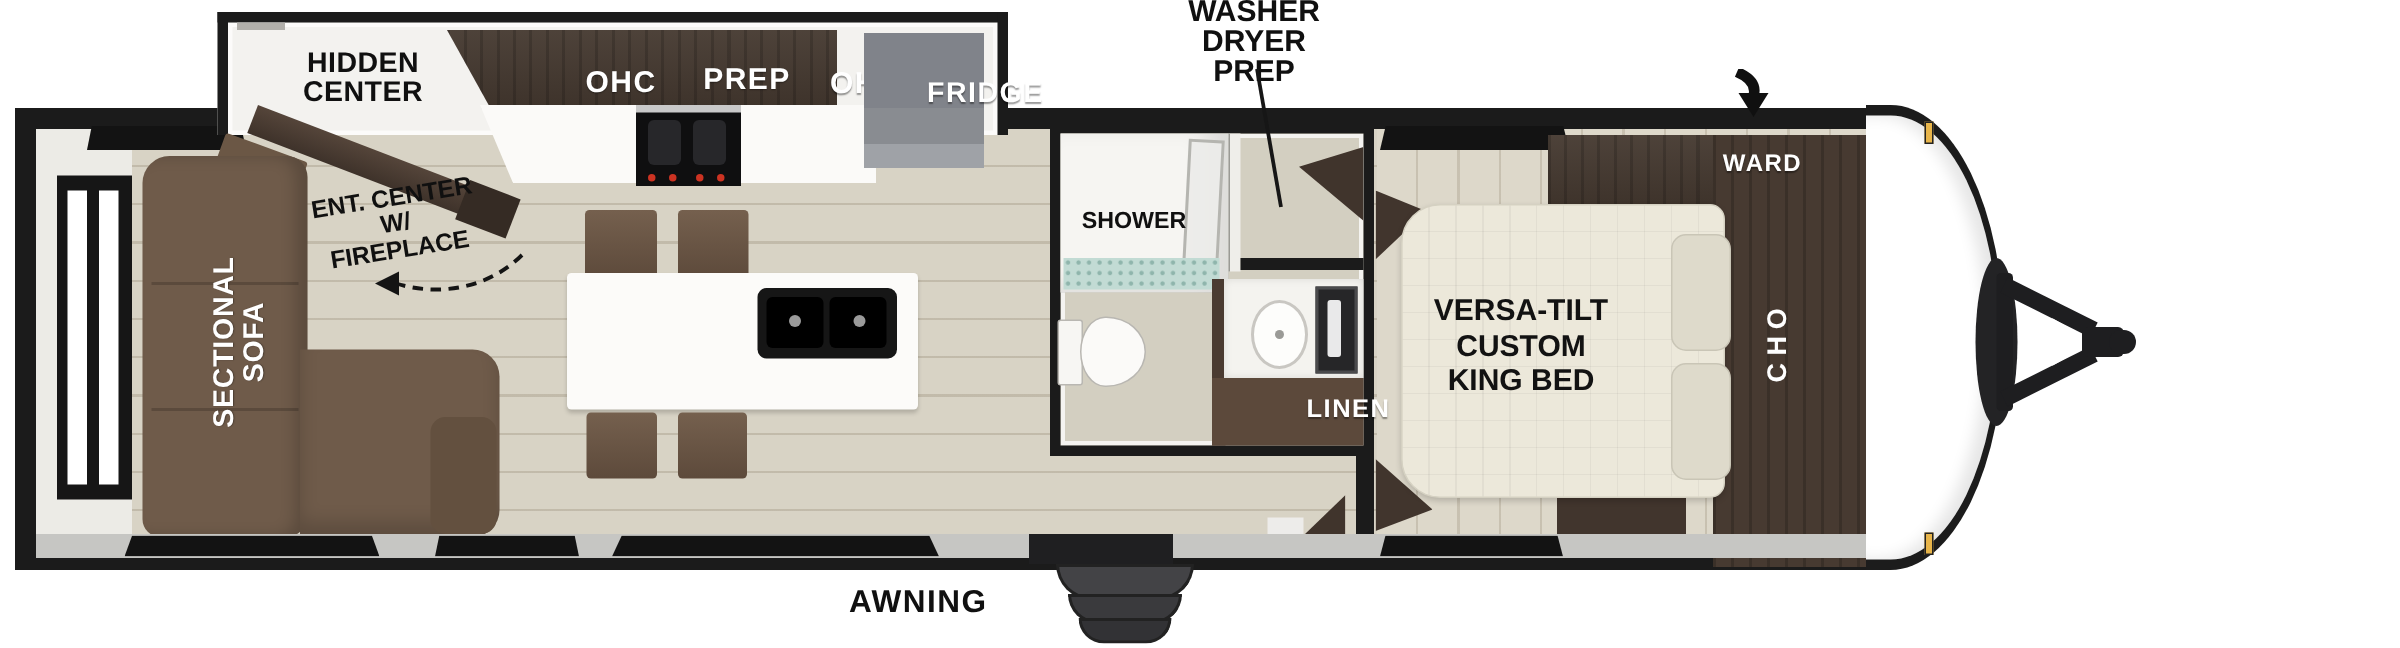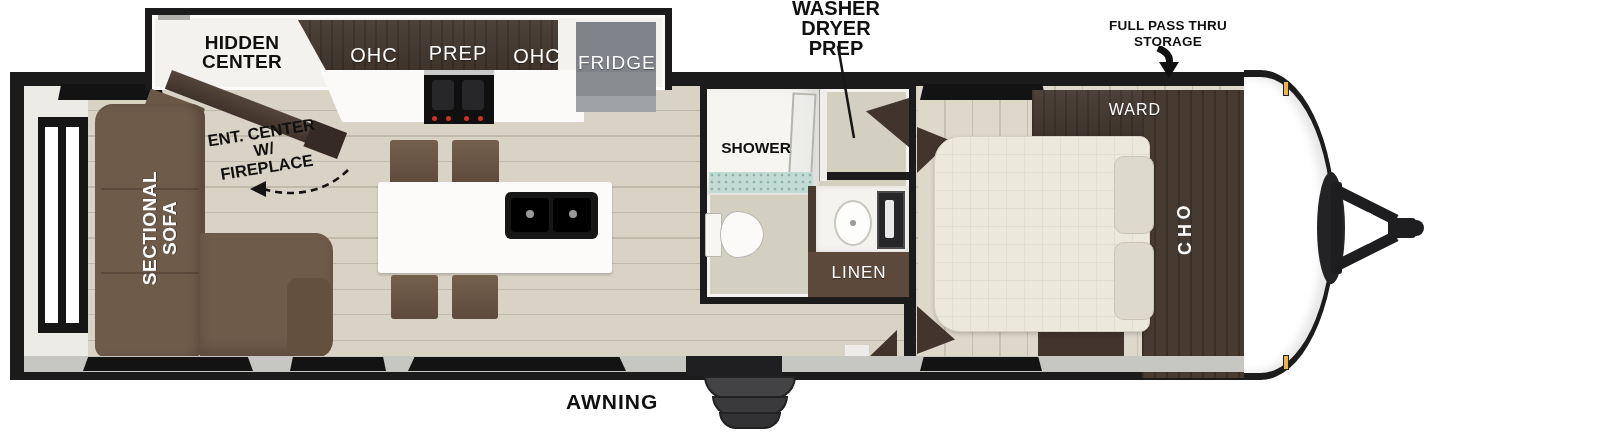--- a/index.html
+++ b/index.html
@@ -59,22 +59,22 @@
     text-align:center;color:#fff;font-weight:bold;font-size:19px;line-height:1.04;letter-spacing:.5px;
     text-shadow:0 1px 1px rgba(0,0,0,.35);}
   .ent-plank{left:172px;top:70px;width:182px;height:20px;transform:rotate(21deg);transform-origin:0 0;
     background:linear-gradient(#55453a,#3e322a);}
   .ent-fireplace{position:absolute;right:-4px;top:-4px;width:36px;height:28px;background:#352b24;}
   .ent-cabinet{left:141px;top:97px;width:58px;height:47px;transform:rotate(20deg);background:#6b5745;border-radius:2px;}
   .ent-label{left:205px;top:124px;width:118px;transform:rotate(-9deg);text-align:center;
     color:#111;font-weight:bold;font-size:16.5px;line-height:1.05;}
   .hidden-storage-label{left:190px;top:33px;width:104px;text-align:center;color:#101010;
     font-weight:bold;font-size:19px;line-height:1.0;letter-spacing:.3px;}
-  .cab-label{color:#fff;font-weight:normal;letter-spacing:1px;text-align:center;
-    text-shadow:0 1px 1px rgba(0,0,0,.4);}
+  .cab-label{color:#fff;font-weight:bold;letter-spacing:1px;text-align:center;
+    text-shadow:0 1px 1px rgba(0,0,0,.4);margin-left:40px;}
 
   
   .bath-box{left:700px;top:82px;width:216px;height:222px;background:#d3cfc1;border:7px solid #1b1b1b;
     box-shadow:inset 0 0 0 3px rgba(255,255,255,.75);}
   .shower-room{left:707px;top:89px;width:112px;height:106px;background:#f6f5f2;
     box-shadow:inset -14px -6px 16px rgba(0,0,0,.10);}
   .shower-glass{left:790px;top:93px;width:24px;height:98px;background:rgba(236,236,233,.92);
     border:2px solid #b5b5b0;transform:rotate(3deg);}
   .shower-tile{left:709px;top:172px;width:104px;height:21px;background-color:#c2dbd4;
     background-image:radial-gradient(circle at 3px 3px,#8fb5ac 1.2px,transparent 1.7px);background-size:7px 7px;}
@@ -230,20 +230,21 @@
 
   <div class="abs wood-dark ward-band"></div>
   <div class="abs ward-leg"></div>
   <div class="abs wood-dark-v ohc-column"></div>
   <div class="abs bed-cab-bottom"></div>
   <div class="abs bed-wedge-top"></div>
   <div class="abs bed-wedge-bottom"></div>
   <div class="abs bed"></div>
   <div class="abs pillow" style="left:1114px;top:156px;"></div>
   <div class="abs pillow" style="left:1114px;top:242px;"></div>
+  <div class="abs bed-label">VERSA-TILT CUSTOM KING BED</div>
   <div class="abs cab-label ward-label">WARD</div>
   <div class="abs vchars">
       <span>O</span>
       <span>H</span>
       <span>C</span>
     </div>
 
   <div class="abs bottom-band"></div>
   <div class="abs win win-trap" style="left:83px;top:357px;width:170px;height:14px;"></div>
   <div class="abs win win-trap" style="left:290px;top:357px;width:96px;height:14px;"></div>
@@ -264,20 +265,19 @@
     <line x1="20" y1="98" x2="80" y2="68" stroke="#1e1e20" stroke-width="11"></line>
     <polygon points="52,44 80,60 52,76 60,60" fill="#ffffff"></polygon>
     <rect x="72" y="50" width="28" height="20" rx="4" fill="#1e1e20"></rect>
     <rect x="90" y="52" width="18" height="16" rx="8" fill="#1e1e20"></rect>
   </svg>
 
   <div class="abs anno wd-anno">WASHER DRYER PREP</div>
   <svg class="abs" style="left:830px;top:44px;" width="30" height="96">
     <line x1="8" y1="2" x2="24" y2="94" stroke="#161616" stroke-width="2.5"></line>
   </svg>
-  <div class="abs anno fp-anno">FULL PASS THRU STORAGE</div>
   <svg class="abs" style="left:1148px;top:46px;" width="40" height="34">
     <path d="M10,2 Q24,8 21,18" fill="none" stroke="#101010" stroke-width="7"></path>
     <polygon points="11,16 31,16 21,32" fill="#101010"></polygon>
   </svg>
   <div class="abs anno awning-anno">AWNING</div>
 
 </div>
 
 </body></html>

